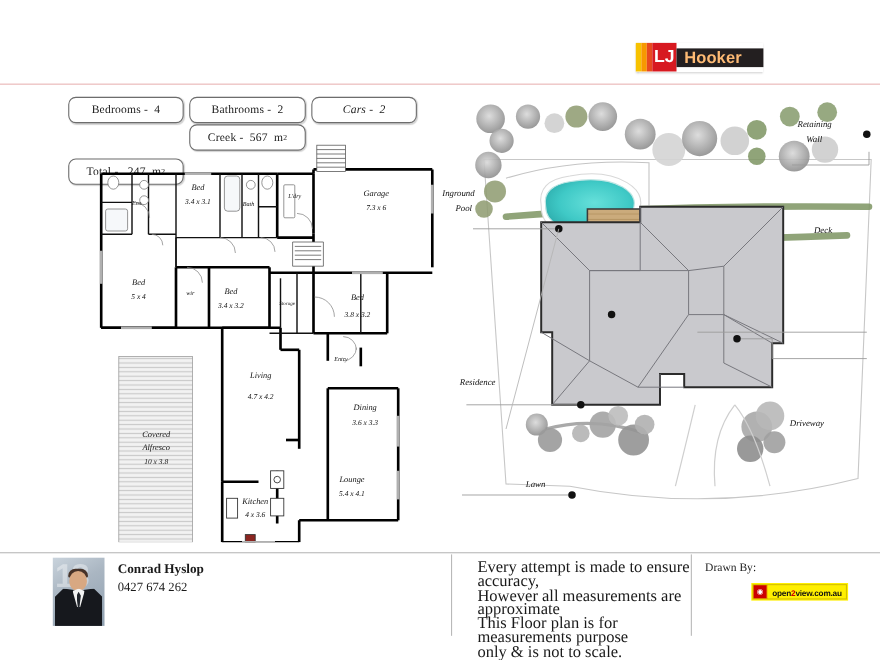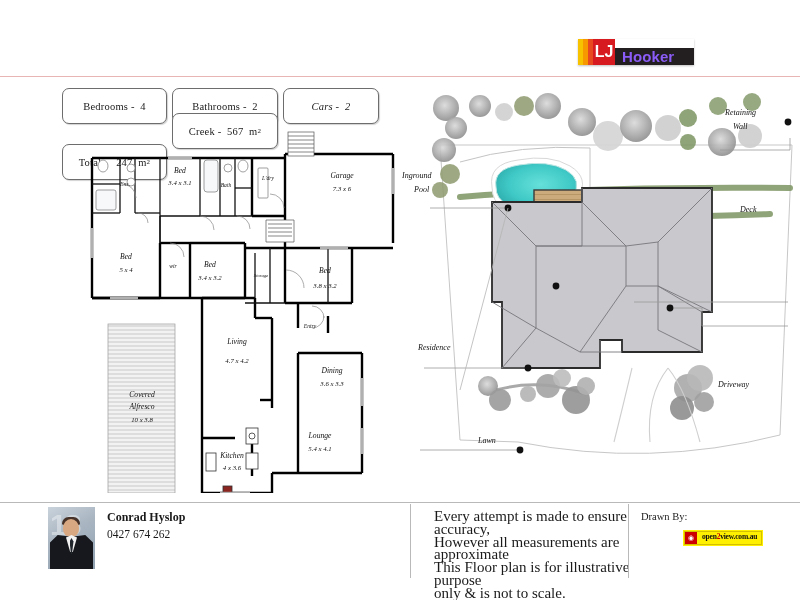--- a/index.html
+++ b/index.html
@@ -21,51 +21,51 @@
   }
   #header-rule {
     position:absolute; left:0; top:76px; width:800px; height:1px;
     background:#e8b4b4;
   }
 
   
   #logo {
     position:absolute; left:578px; top:39px;
     width:116px; height:26px;
-    display:flex; align-items:flex-end;
+    display:flex; align-items:center;
     box-shadow:0 1px 2px rgba(0,0,0,.25);
   }
   .logo-stripe { width:5px; height:100%; }
   .s1 { background:#f7c200; }
   .s2 { background:#f79800; }
   .s3 { background:#e8491f; }
   .s4 { background:#d71920; width:22px;
         display:flex; align-items:center; justify-content:center; }
   #logo-lj {
     color:#fff; font-family:"Liberation Sans", sans-serif;
     font-weight:bold; font-size:16px; line-height:1;
   }
   #logo-dark {
     flex:1; background:#231f20;
     display:flex; align-items:center; padding-left:7px;
   }
   #logo-hooker {
-    color:#8b5cf6; font-family:"Liberation Sans", sans-serif;
+    color:#fdba74; font-family:"Liberation Sans", sans-serif;
     font-weight:bold; font-size:15px; letter-spacing:.1px;
   }
 
   
   .pill {
     position:absolute;
     border:1px solid #6d6d6d;
     border-radius:7px;
     background:#fff;
     display:flex; align-items:center; justify-content:center;
     font-size:10.5px; letter-spacing:.2px;
-    height:36px;
+    height:24px;
     box-shadow:1px 1px 1px rgba(0,0,0,.18);
     white-space:nowrap;
   }
   .pill sup { font-size:7px; vertical-align:super; }
   #pill-bedrooms  { left:62px;  top:88px;  width:105px; }
   #pill-bathrooms { left:172px; top:88px;  width:106px; }
   #pill-cars      { left:283px; top:88px;  width:96px;font-style:italic;  }
   #pill-total     { left:62px;  top:128px; width:105px;margin-top:16px; }
   #pill-land      { left:172px; top:113px; width:106px; }
 
@@ -153,22 +153,22 @@
     border:1px solid #d4c000; background:#ffef00;
     box-shadow:0 0 0 1px #ffef00;
   }
   #o2v-icon {
     width:13px; background:#cc0000;
     display:flex; align-items:center; justify-content:center;
     border-right:1px solid #ffef00;
   }
   #o2v-icon span { color:#fff; font-size:7px; font-family:"Liberation Sans", sans-serif; }
   #o2v-text {
-    padding:0 4px; display:flex; align-items:flex-start;
-    font-family:Liberation Serif, serif; font-size:7.5px;
+    padding:0 4px; display:flex; align-items:flex-end;
+    font-family:Liberation Sans, sans-serif; font-size:7.5px;
     font-weight:bold; color:#111; letter-spacing:-.2px;
   }
   #o2v-text i { color:#cc0000; font-style:normal; }
 </style>
 </head>
 <body>
 
 <div id="header">
   <div id="header-rule"></div>
 
@@ -529,21 +529,21 @@
 <div id="agent-info">
   <div id="agent-name">Conrad Hyslop</div>
   <div>0427 674 262</div>
 </div>
 
 <div id="footer-divider"></div>
 
 <div id="disclaimer">
   <div>Every attempt is made to ensure accuracy,</div>
   <div>However all measurements are approximate</div>
-  <div>This Floor plan is for illustrative purpose</div>
+  <div>This Floor plan is for measurements purpose</div>
   <div>only &amp; is not to scale.</div>
 </div>
 
 <div id="footer-divider2"></div>
 
 <div id="drawn-by-label">Drawn By:</div>
 
 <div id="o2v-badge">
   <div id="o2v-icon">
       <span>◉</span>

